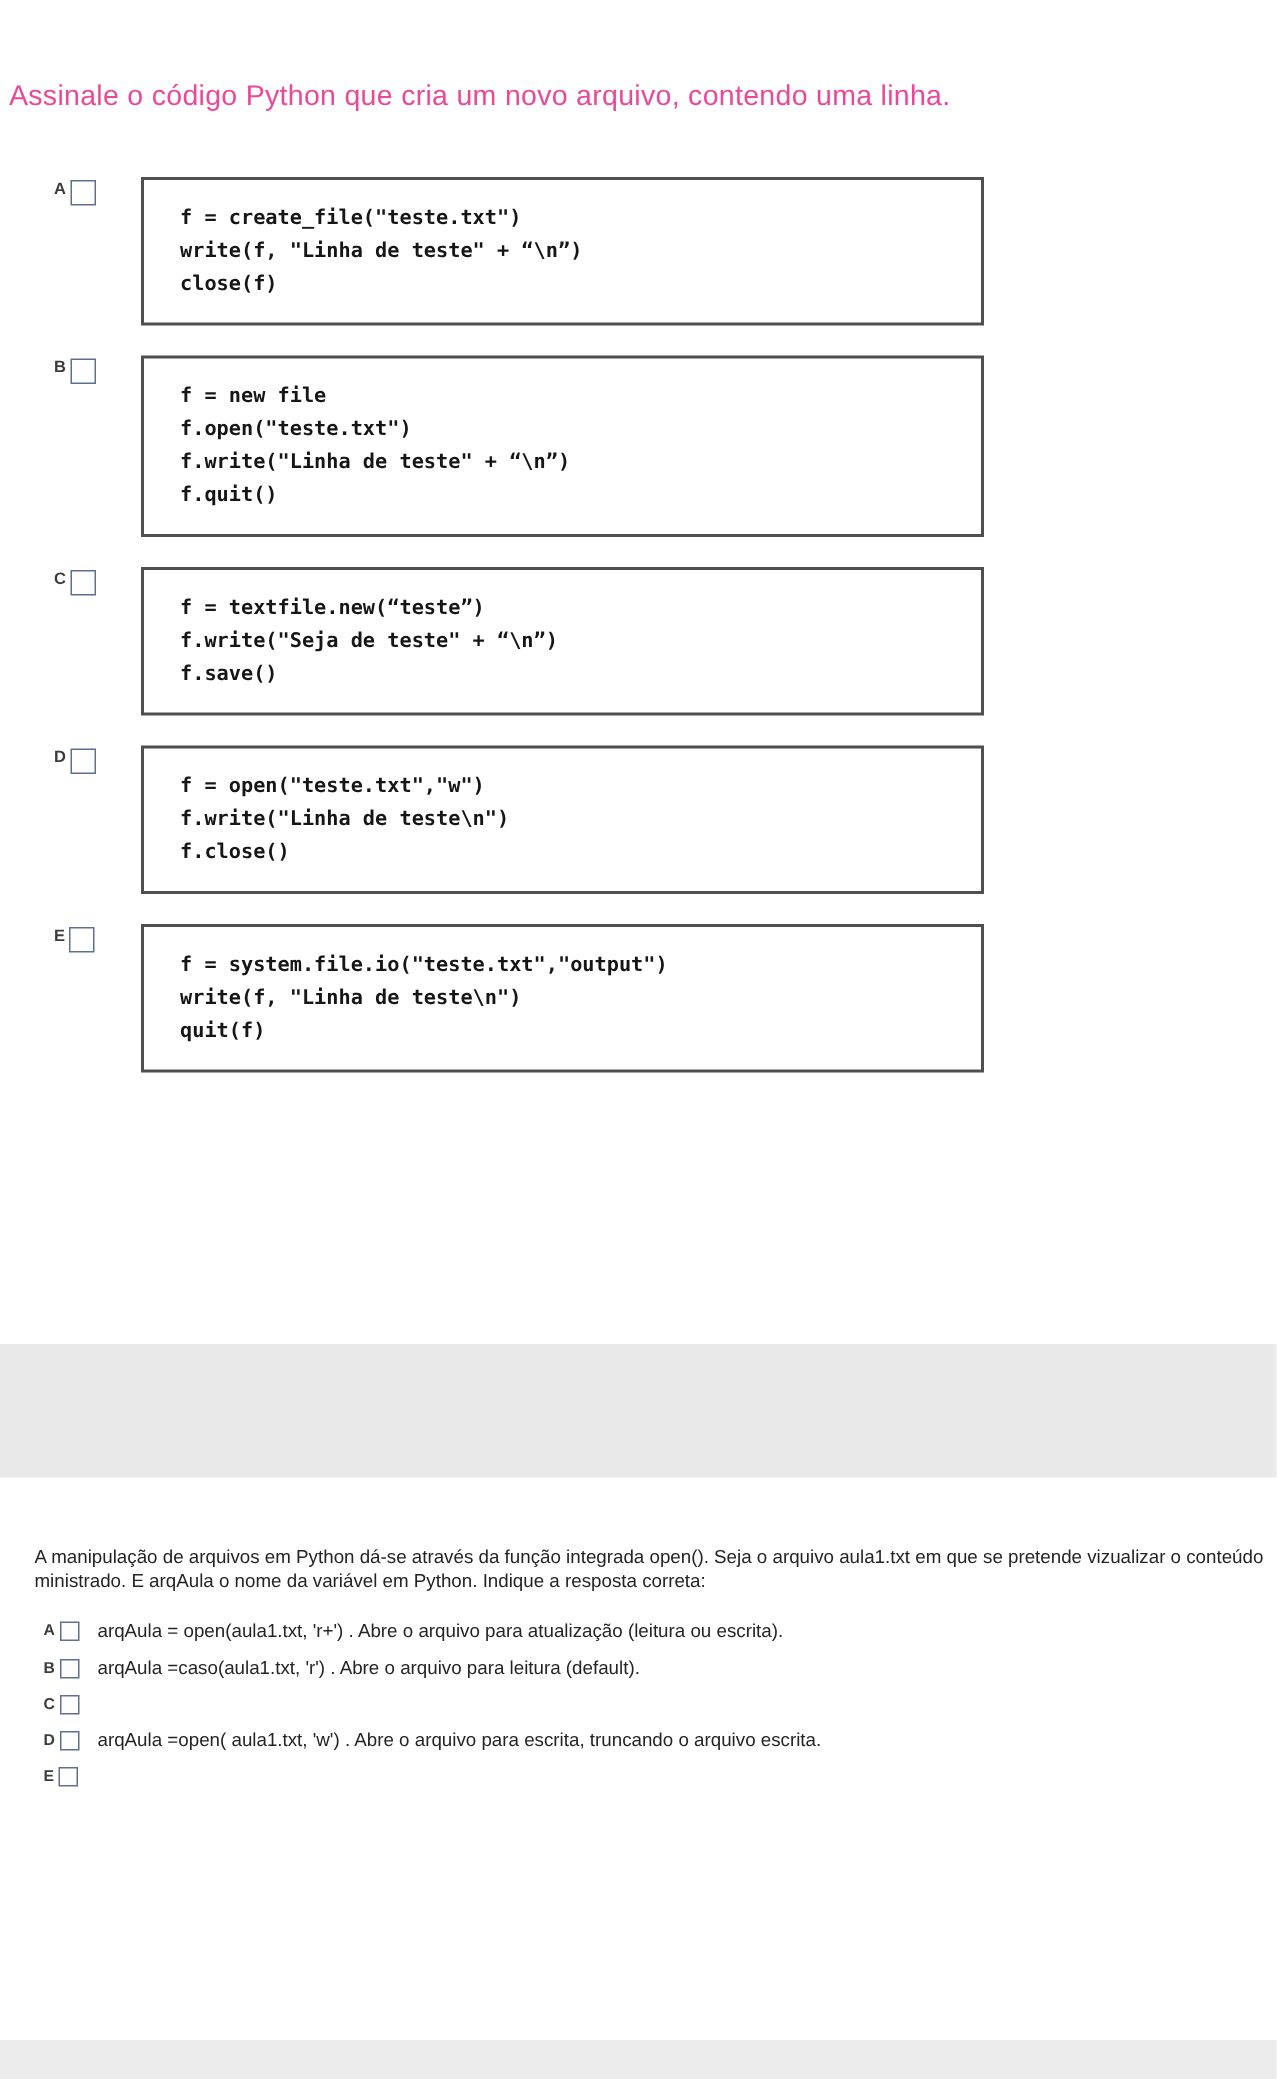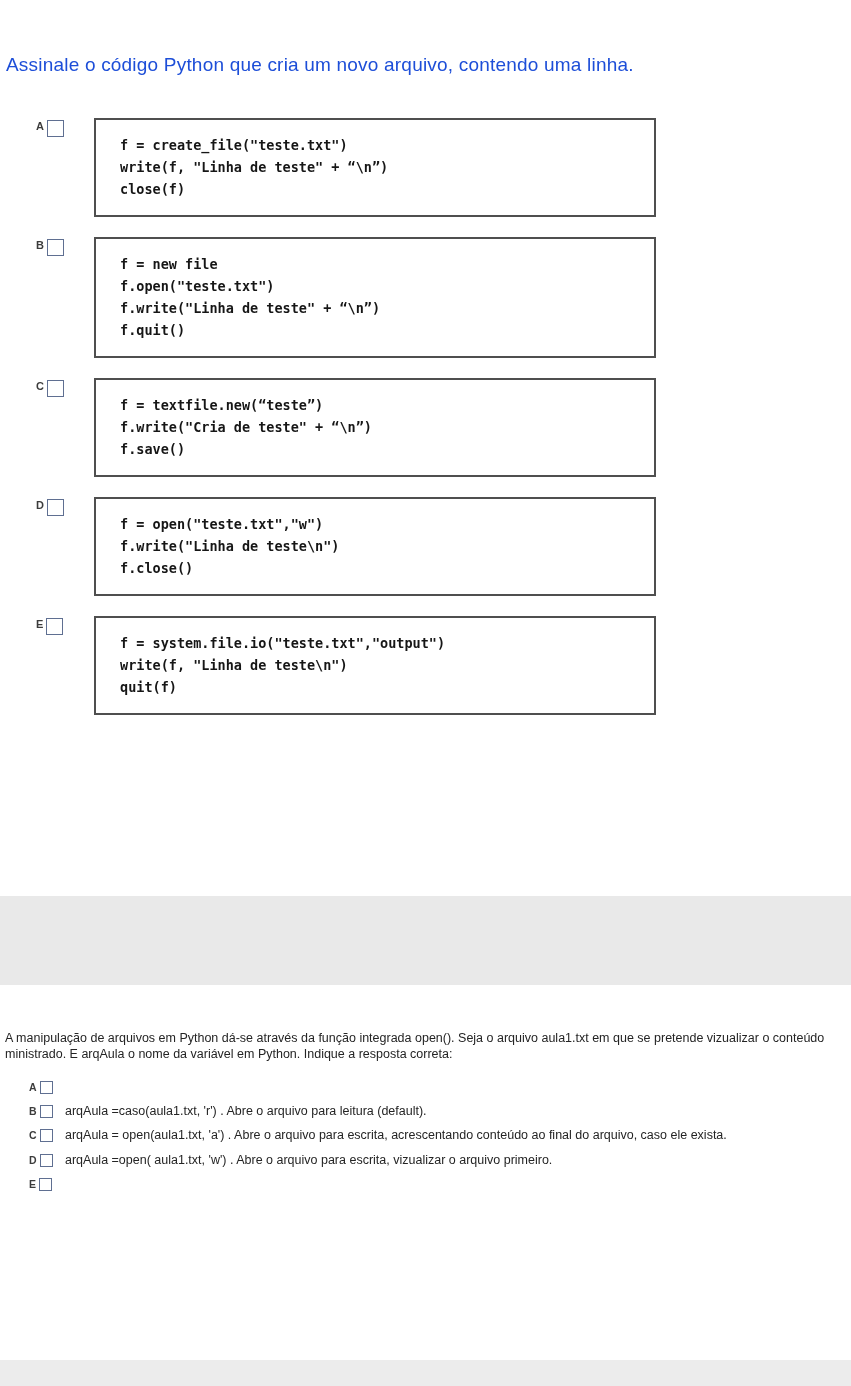--- a/index.html
+++ b/index.html
@@ -5,21 +5,21 @@
   * { margin: 0; padding: 0; box-sizing: border-box; }
   html, body { background: #ffffff; }
   body {
     width: 851px; height: 1386px;
     position: relative; overflow: hidden;
     font-family: "Liberation Sans", sans-serif;
     color: #2e2e2e;
   }
   .q1-title {
     position: absolute; top: 54px; left: 6px;
-    font-size: 19px; color: #1d4ed8; letter-spacing: 0.2px;
+    font-size: 19px; color: #ec4899; letter-spacing: 0.2px;
     white-space: nowrap;
   }
   .q1-options { position: absolute; top: 118px; left: 36px; }
   .opt-row { display: flex; align-items: flex-start; margin-bottom: 20px; }
   .label-group { display: flex; align-items: flex-start; width: 58px; padding-top: 2px; }
   .opt-letter {
     font-size: 11px; font-weight: bold; color: #3c3c3c;
     margin: 1px 3px 0 0; line-height: 11px;
   }
   .checkbox {
@@ -36,21 +36,21 @@
     font-weight: bold; font-size: 13.5px; line-height: 22px;
     white-space: pre; color: #161616;
   }
   .divider-band {
     position: absolute; left: 0; width: 851px;
     background: #e9e9e9;
   }
   #divider-top { top: 896px; height: 89px; }
   #divider-bottom { bottom: 0; height: 26px; background: #ececec; }
   .q2-section { position: absolute; top: 1030px; left: 5px; width: 843px; }
-  .q2-intro { font-size: 12.5px; line-height: 16px; color: #242424; }
+  .q2-intro { font-size: 12.5px; line-height: 16px; color: #242424; margin-left: 18px; }
   .q2-options { margin-top: 18px; padding-left: 24px; }
   .q2-row { display: flex; align-items: flex-start; margin-bottom: 9.5px; }
   .q2-label-group { display: flex; align-items: flex-start; width: 36px; padding-top: 1px; }
   .q2-letter {
     font-size: 10.5px; font-weight: bold; color: #3c3c3c;
     margin: 1px 3px 0 0; line-height: 11px;
   }
   .checkbox-sm {
     width: 13px; height: 13px;
     border: 1.5px solid #5f6f91; background: #ffffff;
@@ -90,21 +90,21 @@
     </div>
   </div>
 
   <div class="opt-row">
     <div class="label-group">
       <span class="opt-letter">C</span>
       <span class="checkbox"></span>
     </div>
     <div class="code-box">
       <div class="code">f = textfile.new(“teste”)
-f.write("Cria de teste" + “\n”)
+f.write("Seja de teste" + “\n”)
 f.save()</div>
     </div>
   </div>
 
   <div class="opt-row">
     <div class="label-group">
       <span class="opt-letter">D</span>
       <span class="checkbox"></span>
     </div>
     <div class="code-box">
@@ -133,44 +133,44 @@
 <div class="q2-section">
   <div class="q2-intro">A manipulação de arquivos em Python dá-se através da função integrada open(). Seja o arquivo aula1.txt em que se pretende vizualizar o conteúdo ministrado. E arqAula o nome da variável em Python. Indique a resposta correta:</div>
 
   <div class="q2-options">
 
     <div class="q2-row">
       <div class="q2-label-group">
         <span class="q2-letter">A</span>
         <span class="checkbox-sm"></span>
       </div>
+      <div class="q2-text">arqAula = open(aula1.txt, 'r+') . Abre o arquivo para atualização (leitura ou escrita).</div>
     </div>
 
     <div class="q2-row">
       <div class="q2-label-group">
         <span class="q2-letter">B</span>
         <span class="checkbox-sm"></span>
       </div>
       <div class="q2-text">arqAula =caso(aula1.txt, 'r') . Abre o arquivo para leitura (default).</div>
     </div>
 
     <div class="q2-row">
       <div class="q2-label-group">
         <span class="q2-letter">C</span>
         <span class="checkbox-sm"></span>
       </div>
-      <div class="q2-text">arqAula = open(aula1.txt, 'a') . Abre o arquivo para escrita, acrescentando conteúdo ao final do arquivo, caso ele exista.</div>
     </div>
 
     <div class="q2-row">
       <div class="q2-label-group">
         <span class="q2-letter">D</span>
         <span class="checkbox-sm"></span>
       </div>
-      <div class="q2-text">arqAula =open( aula1.txt, 'w') . Abre o arquivo para escrita, vizualizar o arquivo primeiro.</div>
+      <div class="q2-text">arqAula =open( aula1.txt, 'w') . Abre o arquivo para escrita, truncando o arquivo escrita.</div>
     </div>
 
     <div class="q2-row">
       <div class="q2-label-group">
         <span class="q2-letter">E</span>
         <span class="checkbox-sm"></span>
       </div>
     </div>
 
   </div>

